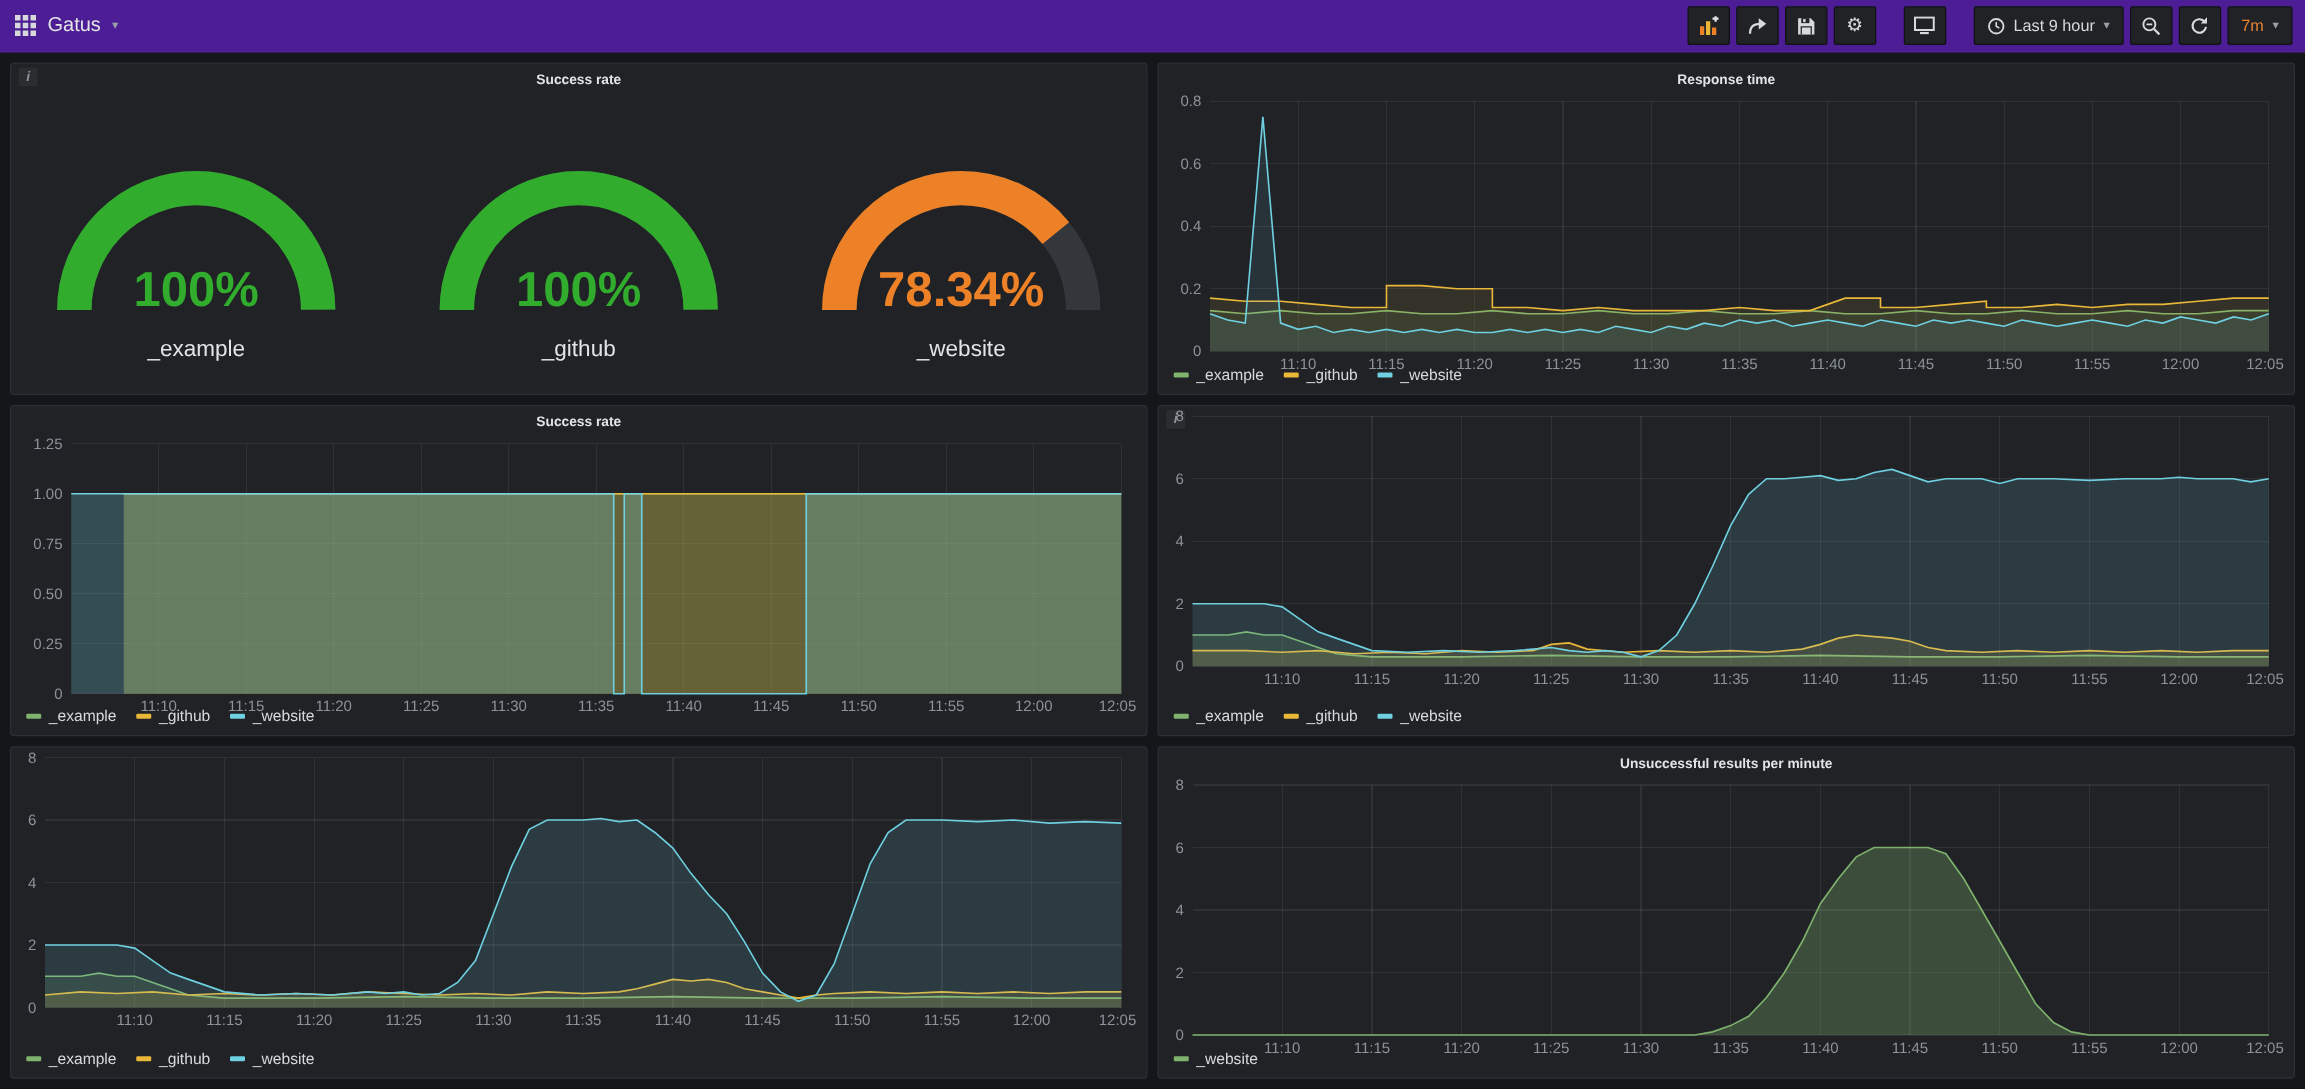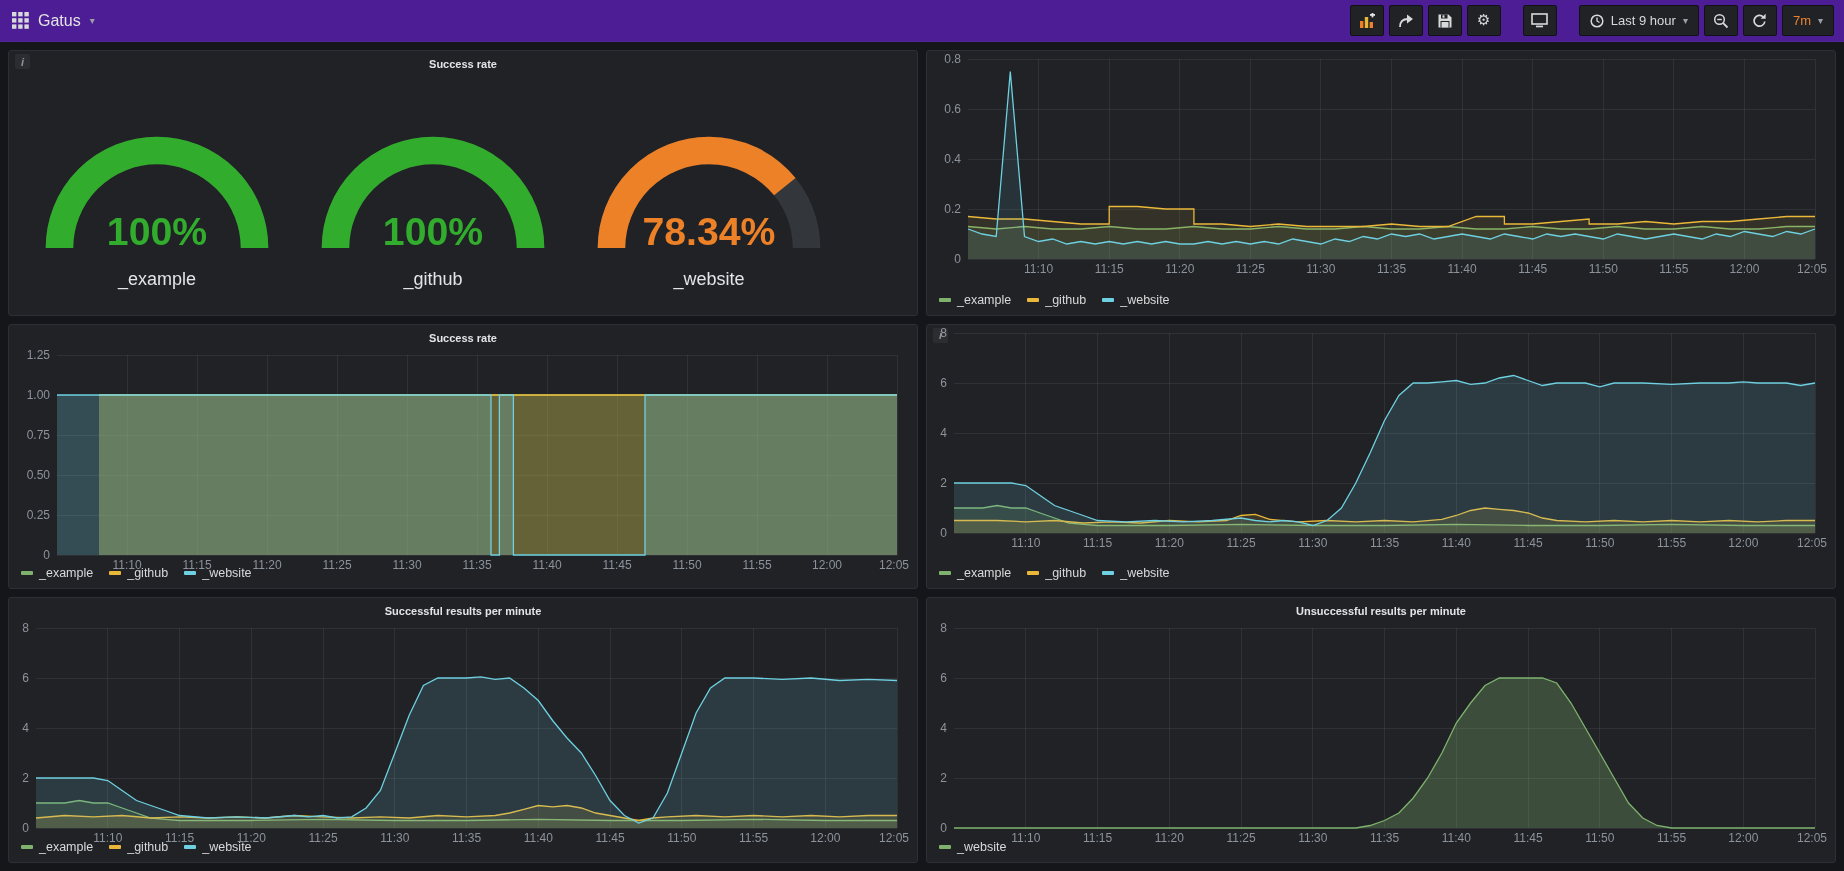--- a/index.html
+++ b/index.html
@@ -50,21 +50,21 @@
   }
   
   .chart-area { flex:1 1 auto; min-height:0; position:relative; margin:0 6px; cursor:crosshair; }
   .chart-area svg { display:block; }
   svg line.grid { stroke:rgba(255,255,255,0.07); stroke-width:1; shape-rendering:crispEdges; }
   svg text.tick { fill:#8d939b; font-size:12px; font-family:"Liberation Sans", sans-serif; }
   .legend { flex:0 0 auto; display:flex; gap:16px; padding:3px 12px 8px; font-size:12.5px; color:#d8d9da; }
   .legend-item { display:inline-flex; align-items:center; gap:6px; cursor:pointer; }
   .legend-marker { width:12px; height:4px; border-radius:1px; display:inline-block; }
   
-  .gauges { flex:1 1 auto; display:flex; align-items:center; justify-content:flex-start; padding:2px 10px 10px; }
+  .gauges { flex:1 1 auto; display:flex; align-items:center; justify-content:space-between; padding:2px 10px 10px;gap:22px; }
   .gauge { display:flex; flex-direction:column; align-items:center; }
   svg text.gauge-value { font-size:37px; font-weight:bold; font-family:"Liberation Sans", sans-serif; }
   .gauge-label { margin-top:4px; font-size:18px; color:#e3e4e6; }
 </style>
 </head>
 <body>
 
 <header class="navbar">
   <div class="brand">
     <svg class="ic" width="17" height="17" viewBox="0 0 17 17">
@@ -175,20 +175,21 @@
             <path d="M38 150 A92 92 0 0 1 222 150" pathLength="100" fill="none" stroke="#33363b" stroke-width="26"></path>
             <path d="M38 150 A92 92 0 0 1 222 150" pathLength="100" fill="none" stroke="#ed8128" stroke-width="26" stroke-dasharray="78.34 100"></path>
             <text class="gauge-value" x="130" y="147" text-anchor="middle" fill="#ed8128">78.34%</text>
           </svg>
           <div class="gauge-label">_website</div>
         </div>
       </div>
   </section>
 
   <section class="panel">
+    <div class="panel-title">Response time</div>
     <div class="chart-area">
         <svg width="896" height="226">
           <line class="grid" x1="35" x2="882" y1="208.0" y2="208.0"></line>
           <text class="tick" x="28" y="212.0" text-anchor="end">0</text>
           <line class="grid" x1="35" x2="882" y1="158.0" y2="158.0"></line>
           <text class="tick" x="28" y="162.0" text-anchor="end">0.2</text>
           <line class="grid" x1="35" x2="882" y1="108.0" y2="108.0"></line>
           <text class="tick" x="28" y="112.0" text-anchor="end">0.4</text>
           <line class="grid" x1="35" x2="882" y1="58.0" y2="58.0"></line>
           <text class="tick" x="28" y="62.0" text-anchor="end">0.6</text>
@@ -362,21 +363,20 @@
           <span>_github</span>
         </span>
         <span class="legend-item">
           <span class="legend-marker" style="background:#6ed0e0"></span>
           <span>_website</span>
         </span>
       </div>
   </section>
 
   <section class="panel">
-    <div class="panel-title">Successful results per minute</div>
     <div class="chart-area">
         <svg width="896" height="226">
           <line class="grid" x1="21" x2="882" y1="208.0" y2="208.0"></line>
           <text class="tick" x="14" y="212.0" text-anchor="end">0</text>
           <line class="grid" x1="21" x2="882" y1="158.0" y2="158.0"></line>
           <text class="tick" x="14" y="162.0" text-anchor="end">2</text>
           <line class="grid" x1="21" x2="882" y1="108.0" y2="108.0"></line>
           <text class="tick" x="14" y="112.0" text-anchor="end">4</text>
           <line class="grid" x1="21" x2="882" y1="58.0" y2="58.0"></line>
           <text class="tick" x="14" y="62.0" text-anchor="end">6</text>

